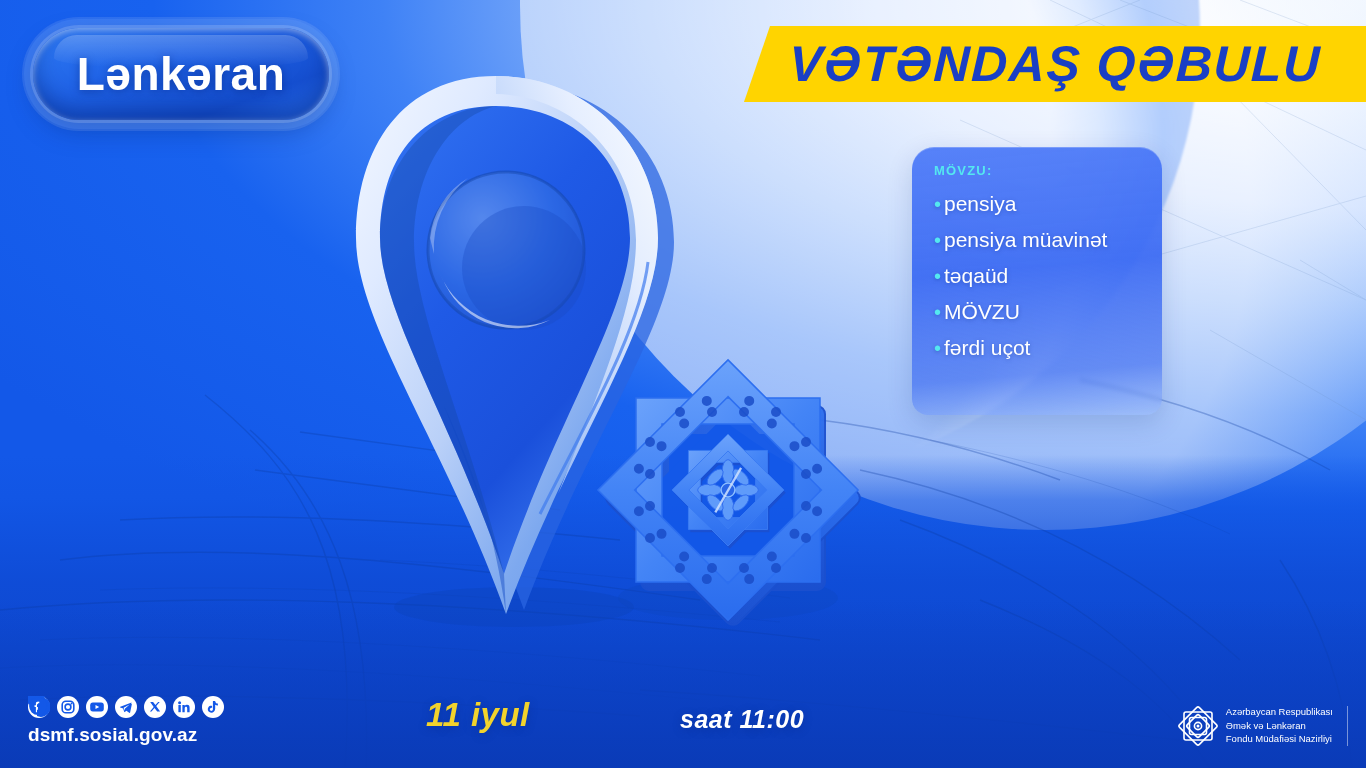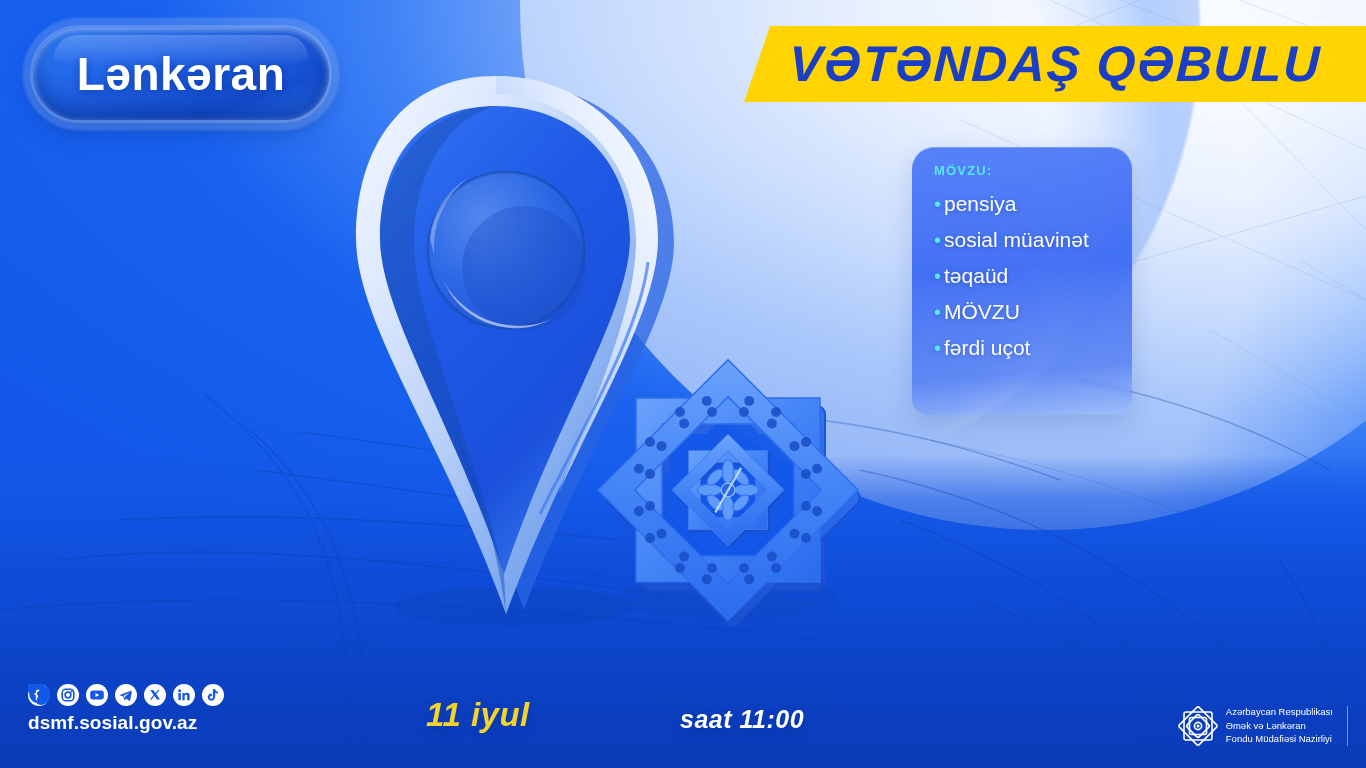--- a/index.html
+++ b/index.html
@@ -97,21 +97,21 @@
   #title-text {
     font-size:50px; font-weight:700; font-style:italic;
     color:#1A3FC4; letter-spacing:1.5px;
     transform:skewX(-2deg);
     white-space:nowrap;
   }
 
   
   #topic-panel {
     position:absolute; left:912px; top:147px;
-    width:220px; height:268px;
+    width:250px; height:268px;
     border-radius:22px 22px 16px 16px;
     background:linear-gradient(175deg, rgba(74,120,248,.92) 0%, rgba(49,98,242,.88) 45%, rgba(36,86,238,.55) 82%, rgba(32,82,236,.06) 100%);
     box-shadow:inset 0 1px 0 rgba(255,255,255,.22), 0 8px 26px rgba(8,40,120,.16);
     padding:16px 8px 0 22px;
     backdrop-filter:blur(2px);
   }
   #topic-heading {
     font-size:13px; font-weight:700; color:#54E8F0;
     letter-spacing:1.2px; margin-bottom:14px;
   }
@@ -126,21 +126,21 @@
 
   
   #map-pin { position:absolute; left:318px; top:62px; width:370px; height:570px; }
 
   
   #ornament { position:absolute; left:592px; top:358px; width:272px; height:272px; }
 
   
   #bottom-bar { position:absolute; left:0; bottom:0; width:100%; height:92px; }
 
-  #social-block { position:absolute; left:28px; bottom:34px; }
+  #social-block { position:absolute; left:28px; bottom:22px; }
   #social-icons { display:flex; gap:7px; margin-bottom:6px; }
   .social-icon {
     width:22px; height:22px; border-radius:50%;
     background:#ffffff;
     display:flex; align-items:center; justify-content:center;
     flex:0 0 auto;
   }
   #site-url {
     font-size:19px; font-weight:700; color:#ffffff;
     letter-spacing:.1px;
@@ -408,21 +408,21 @@
 
   <div id="topic-panel">
     <div id="topic-heading">MÖVZU:</div>
 
     <div class="topic-item">
       <span class="topic-bullet">•</span>
       <span>pensiya</span>
     </div>
     <div class="topic-item">
       <span class="topic-bullet">•</span>
-      <span>sosial müavinət</span>
+      <span>pensiya müavinət</span>
     </div>
     <div class="topic-item">
       <span class="topic-bullet">•</span>
       <span>təqaüd</span>
     </div>
     <div class="topic-item">
       <span class="topic-bullet">•</span>
       <span>MÖVZU</span>
     </div>
     <div class="topic-item">

